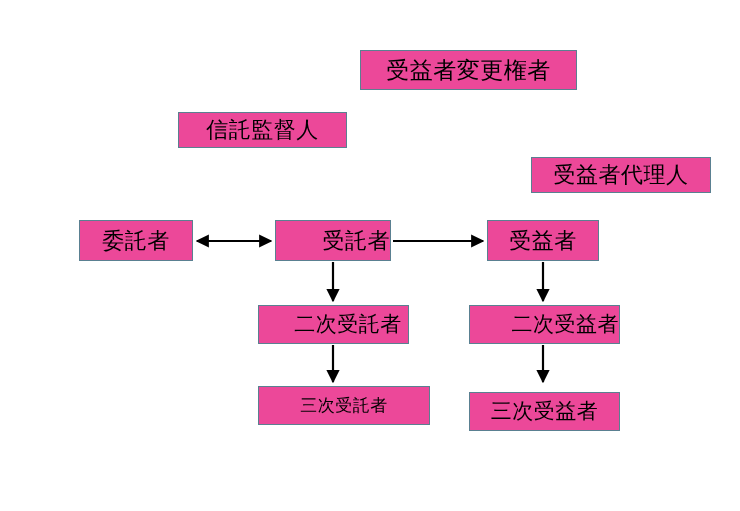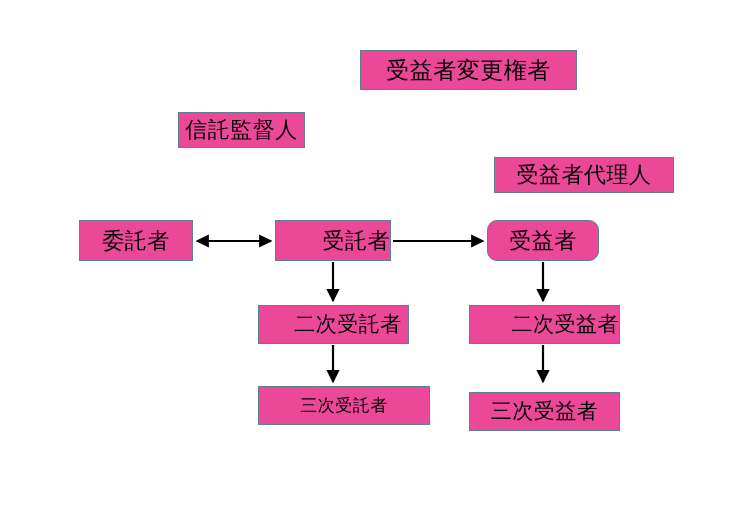--- a/index.html
+++ b/index.html
@@ -28,21 +28,21 @@
     color: #000000;
     letter-spacing: 0.5px;
     white-space: nowrap;
   }
   .node .label {
     display: block;
     line-height: 1;
   }
   
   #node-beneficiary-change-holder { left: 360px; top: 50px;  width: 217px; height: 40px; font-size: 23px; }
-  #node-trust-supervisor         { left: 178px; top: 112px; width: 127px; height: 36px; font-size: 22px; }
+  #node-trust-supervisor         { left: 178px; top: 112px; width: 169px; height: 36px; font-size: 22px; }
   #node-beneficiary-agent        { left: 494px; top: 157px; width: 180px; height: 36px; font-size: 22px; }
   #node-settlor                  { left: 79px;  top: 220px; width: 114px; height: 41px; font-size: 22px; }
   #node-trustee                  { left: 275px; top: 220px; width: 116px; height: 41px; font-size: 22px; }
   #node-beneficiary              { left: 487px; top: 220px; width: 112px; height: 41px; font-size: 22px; }
   #node-secondary-trustee        { left: 258px; top: 305px; width: 151px; height: 39px; font-size: 21px; }
   #node-secondary-beneficiary    { left: 469px; top: 305px; width: 151px; height: 39px; font-size: 21px; }
   #node-tertiary-trustee         { left: 258px; top: 386px; width: 172px; height: 39px; font-size: 17px; }
   #node-tertiary-beneficiary     { left: 469px; top: 386px; width: 151px; height: 39px; font-size: 21px; margin-top: 6px; }
 
   #edges {
@@ -88,33 +88,33 @@
   </svg>
 
   <div class="node" id="node-beneficiary-change-holder" style="border-color: rgb(90, 128, 145);">
     <span class="label">受益者変更権者</span>
   </div>
 
   <div class="node" id="node-trust-supervisor" style="border-color: rgb(90, 128, 145);">
     <span class="label">信託監督人</span>
   </div>
 
-  <div class="node" id="node-beneficiary-agent" style="border-color: rgb(90, 128, 145);">
+  <div class="node" id="node-beneficiary-agent" style="border-color: rgb(90, 128, 145); margin-left: 37px;">
     <span class="label">受益者代理人</span>
   </div>
 
   <div class="node" id="node-settlor" style="border-color: rgb(90, 128, 145);">
     <span class="label">委託者</span>
   </div>
 
   <div class="node" id="node-trustee" style="border-color: rgb(90, 128, 145); justify-content: flex-end;">
     <span class="label">受託者</span>
   </div>
 
-  <div class="node" id="node-beneficiary" style="border-color: rgb(90, 128, 145); border-radius: 10px;">
+  <div class="node" id="node-beneficiary" style="border-color: rgb(90, 128, 145);">
     <span class="label">受益者</span>
   </div>
 
   <div class="node" id="node-secondary-trustee" style="border-color: rgb(90, 128, 145); padding-left: 29px;">
     <span class="label">二次受託者</span>
   </div>
 
   <div class="node" id="node-secondary-beneficiary" style="border-color: rgb(90, 128, 145); justify-content: flex-end;">
     <span class="label">二次受益者</span>
   </div>

